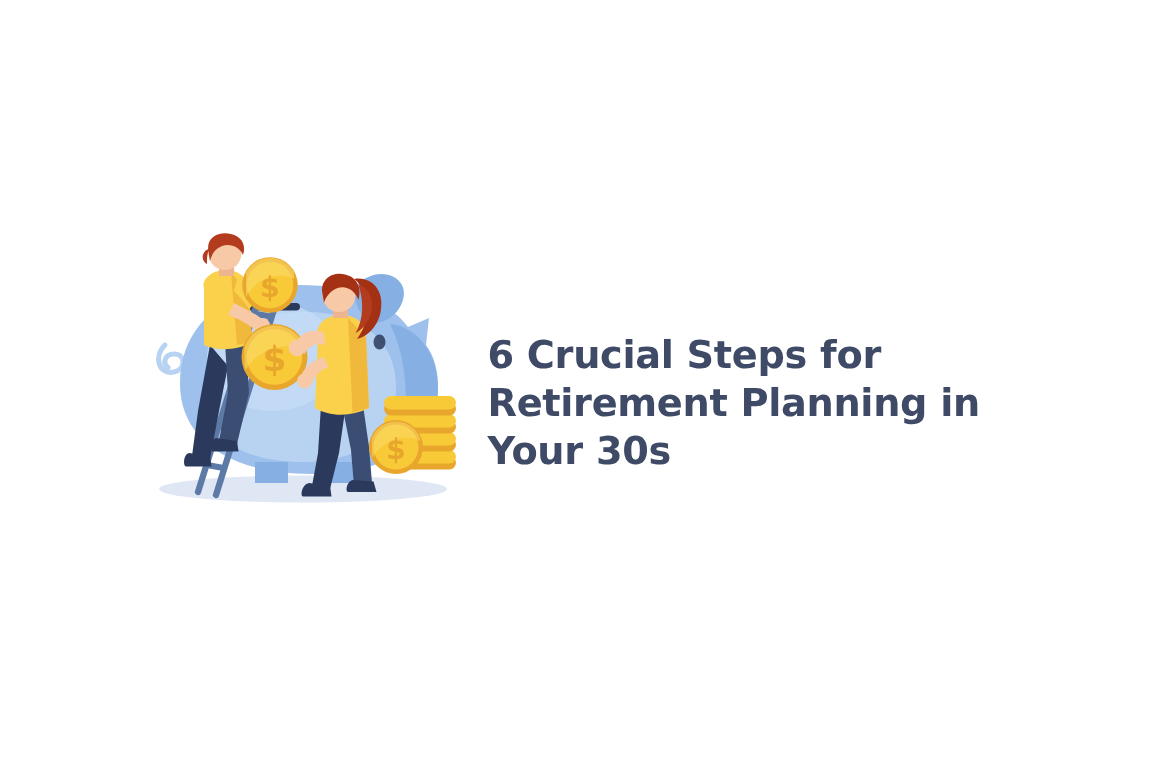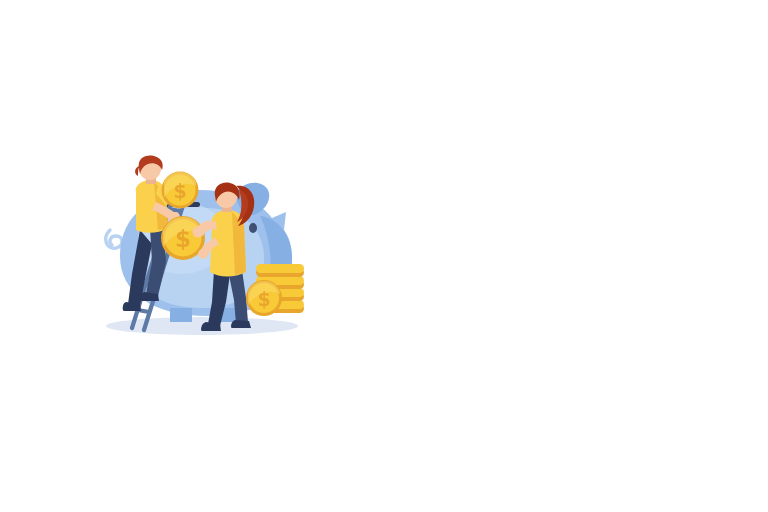--- a/index.html
+++ b/index.html
@@ -204,14 +204,15 @@
         <circle cx="168" cy="146" r="18" fill="#e8a72c"></circle>
         <circle cx="168" cy="146" r="15" fill="#f9ca38"></circle>
         <g clip-path="url(#coinClipC)">
           <path d="M152 154 C 158 142, 174 136, 184 142 L 184 128 L 152 128 Z" fill="#fcdc6d" opacity="0.5"></path>
         </g>
         <text x="168" y="154" text-anchor="middle" font-family="DejaVu Sans, sans-serif" font-weight="bold" font-size="19" fill="#e8a72c">$</text>
       </g>
     </svg>
   </div>
 
+  <h1 class="headline">6 Crucial Steps for Retirement Planning in Your 30s</h1>
 
 </div>
 
 </body></html>

